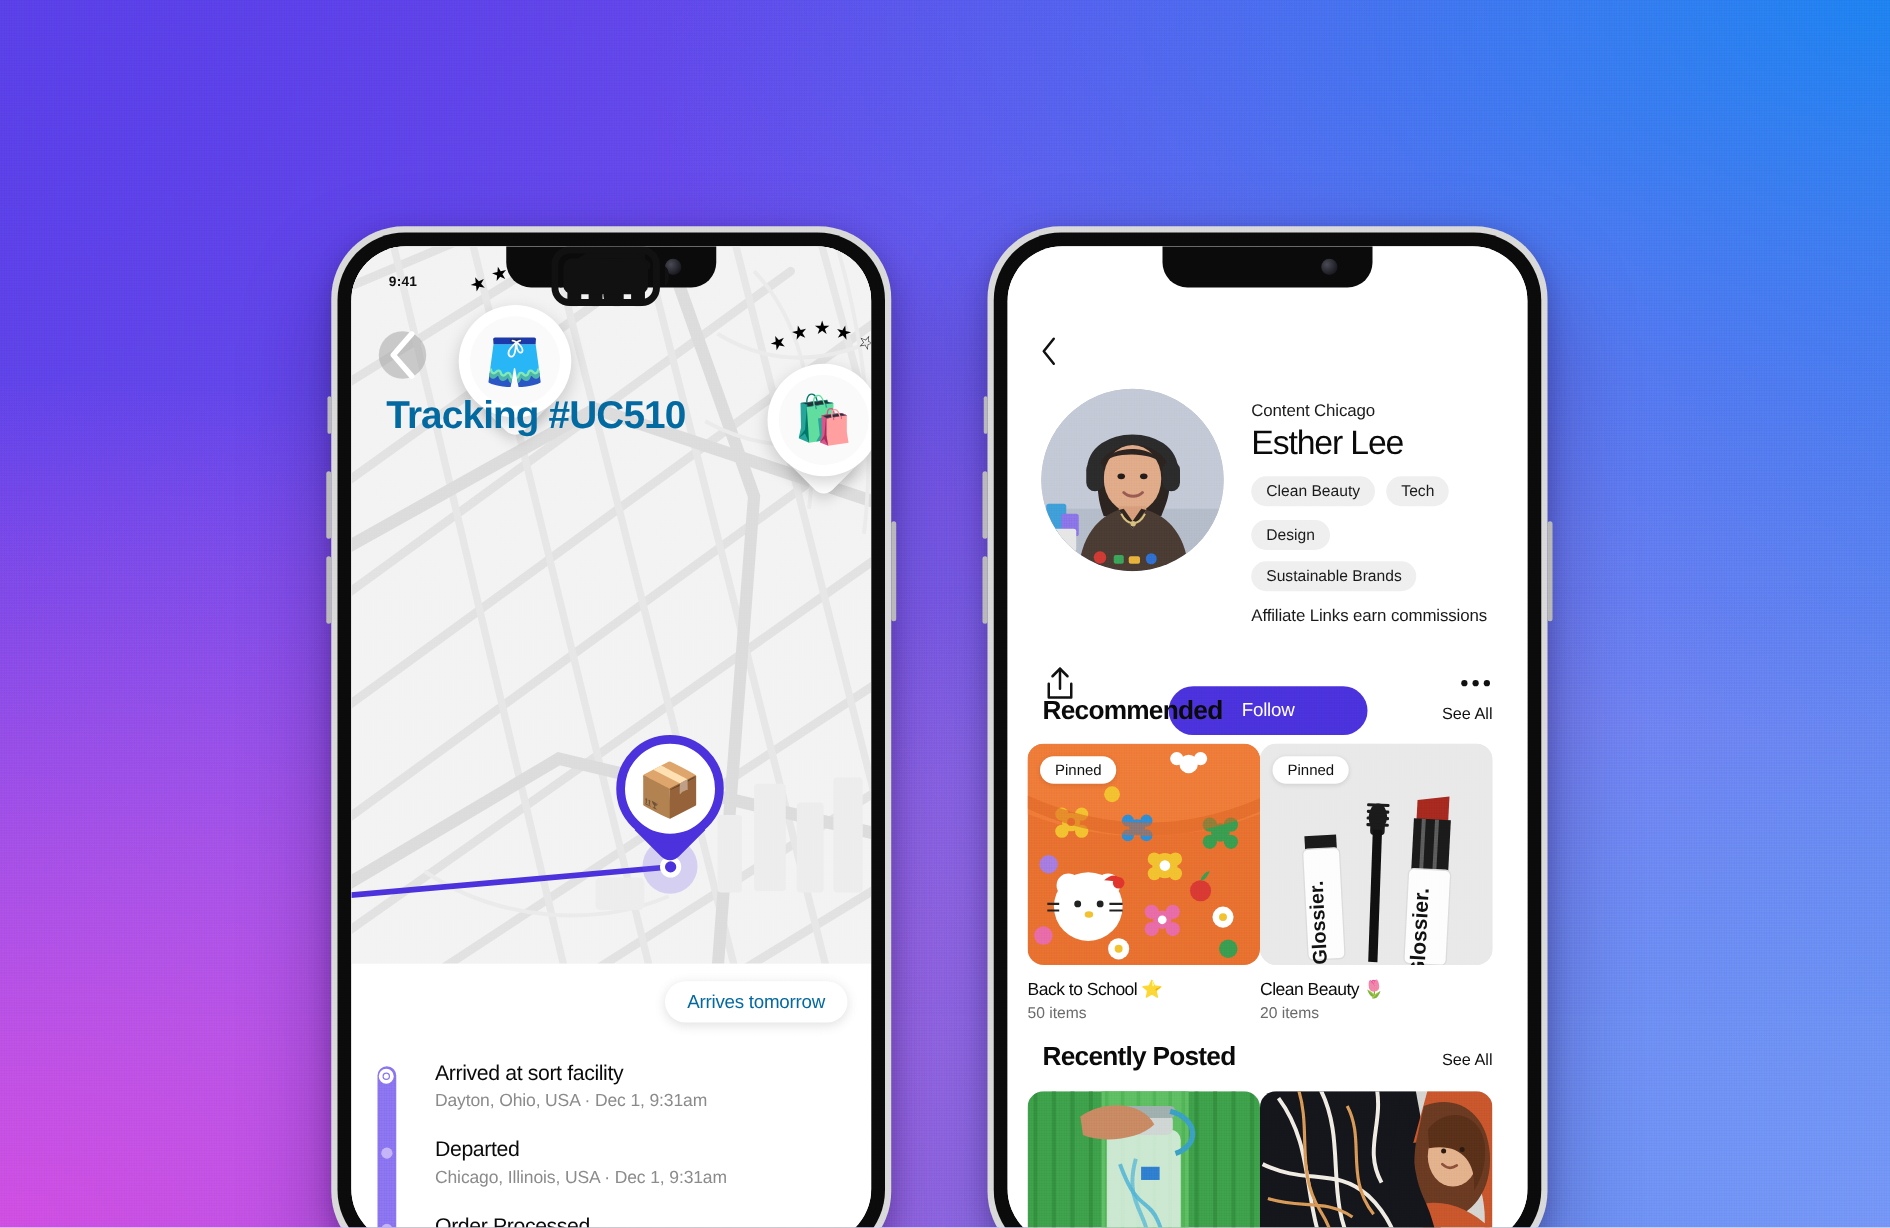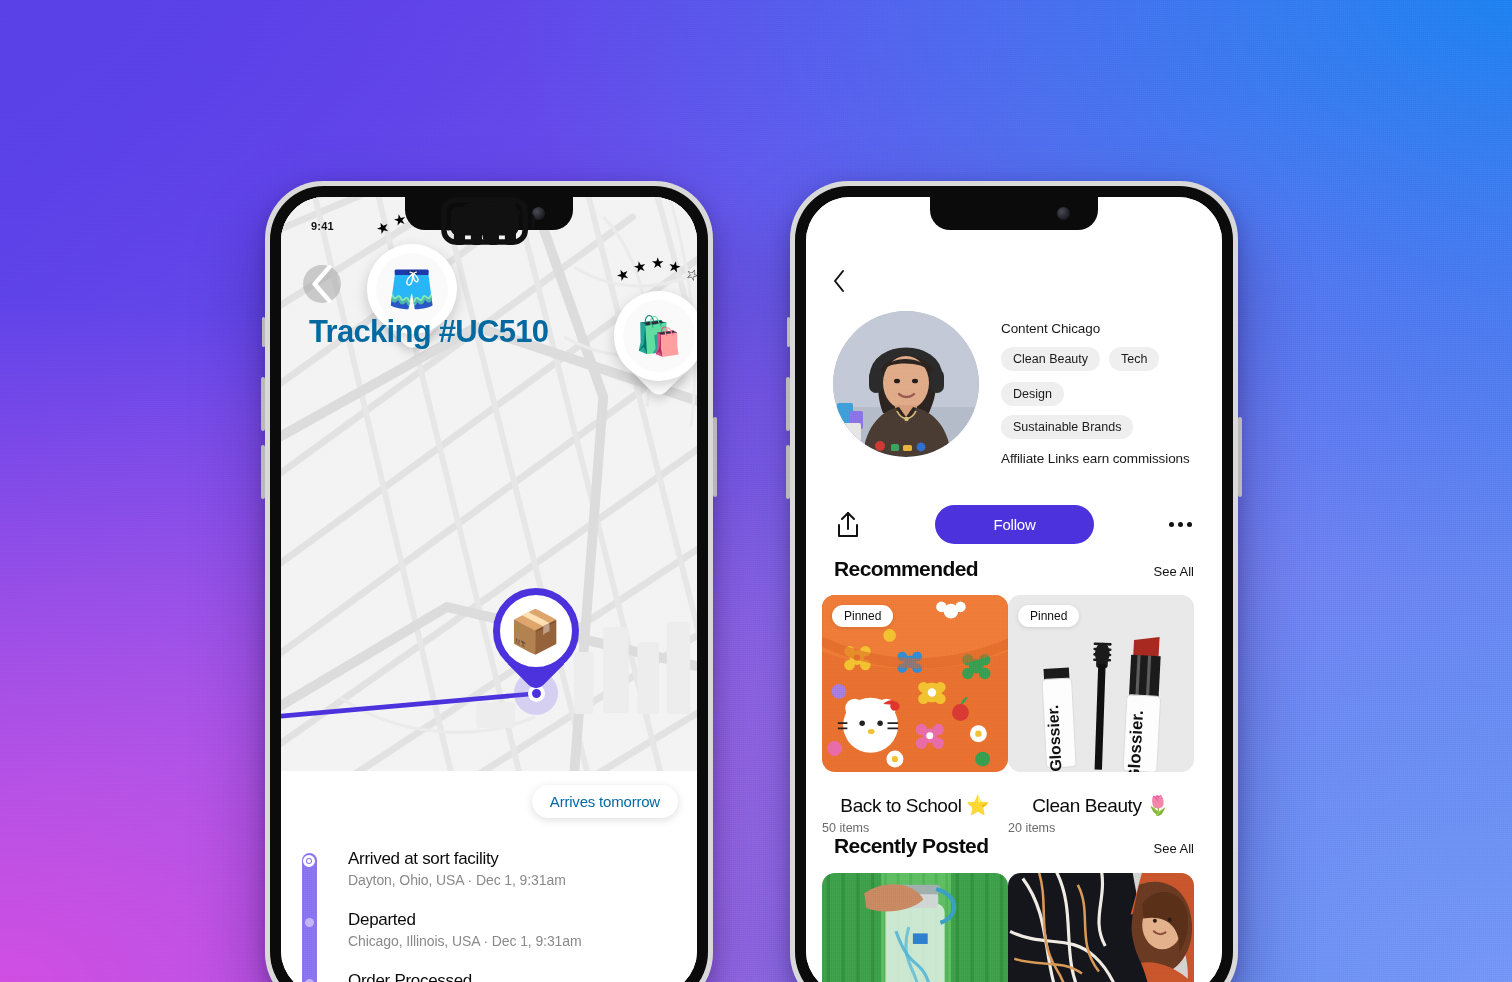--- a/index.html
+++ b/index.html
@@ -314,20 +314,21 @@
   .follow-btn {
     background: #4b32dc;
     color: #fff;
     border: none;
     border-radius: 22px;
     padding: 11px 58px;
     font-size: 15px;
     font-family: "Liberation Sans", sans-serif;
     letter-spacing: -.2px;
     cursor: pointer;
+    margin-top: 44px;
   }
   .dots { display: flex; gap: 4px; }
   .dots i { width: 5px; height: 5px; border-radius: 50%; background: #111; display: block; }
 
   .sec-head {
     position: absolute;
     left: 28px; right: 28px;
     display: flex; align-items: baseline; justify-content: space-between;
   }
   .sec-title { font-size: 21px; font-weight: 700; letter-spacing: -.6px; color: #0a0a0a; }
@@ -352,26 +353,25 @@
     left: 10px; top: 10px;
     background: #fff;
     border-radius: 13px;
     padding: 4px 12px;
     font-size: 12px;
     color: #111;
     z-index: 6;
     box-shadow: 0 1px 4px rgba(0,0,0,.12);
   }
   .card-title {
-    margin-top: 22px;
-    font-size: 19px;
+    margin-top: 11px;
+    font-size: 14px;
     font-weight: 500;
     letter-spacing: -.4px;
     color: #0a0a0a;
-    text-align: center;
   }
   .card-count { font-size: 12.5px; color: #6b6b6b; margin-top: 4px; }
 </style>
 </head>
 <body>
 
 <div id="stage">
 
   <div class="phone" id="phone-1">
     <div class="side-btn" style="left:-3px; top:136px; width:3px; height:30px;"></div>
@@ -589,20 +589,21 @@
                   <circle cx="47" cy="135" r="5" fill="#cf3a34"></circle>
                   <rect x="58" y="133" width="8" height="7" rx="1.6" fill="#3aa55a"></rect>
                   <rect x="70" y="134" width="9" height="6" rx="1.6" fill="#e8b33c"></rect>
                   <circle cx="88" cy="136" r="4.4" fill="#2f6fd0"></circle>
                 </g>
               </svg>
             </div>
 
             <div class="prof-meta">
               <div class="prof-role">Content Chicago</div>
+              <div class="prof-name">Esther Lee</div>
               <div class="tag-row">
                 <span class="tag">Clean Beauty</span>
                 <span class="tag">Tech</span>
               </div>
               <div class="tag-row">
                 <span class="tag">Design</span>
                 <span class="tag">Sustainable Brands</span>
               </div>
               <div class="affiliate">Affiliate Links earn commissions</div>
             </div>

